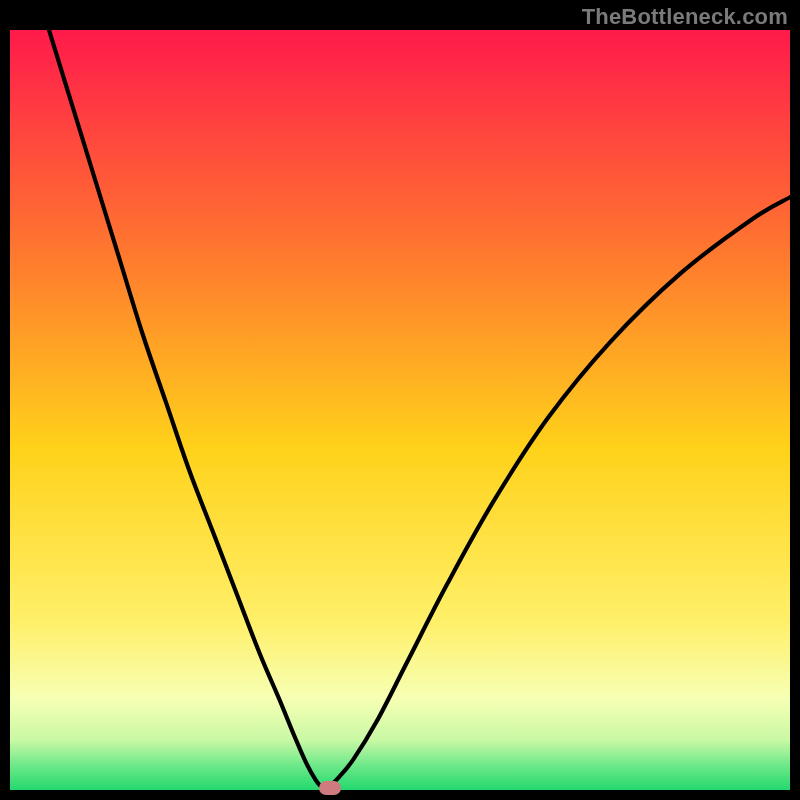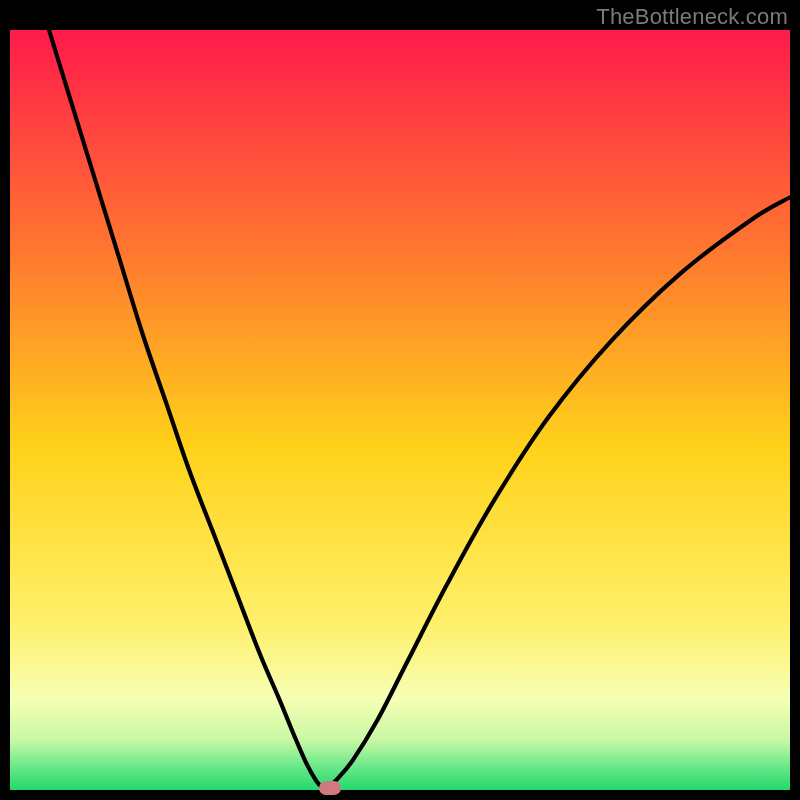--- a/index.html
+++ b/index.html
@@ -26,21 +26,21 @@
     width: 780px;
     height: 760px;
   }
   .watermark {
     position: absolute;
     top: 4px;
     right: 12px;
     color: #7a7a7a;
     font-size: 22px;
     letter-spacing: 0.2px;
-    font-weight: 400;
+    font-weight: 700;
   }
   .marker {
     position: absolute;
     width: 22px;
     height: 14px;
     background: #cf7a7e;
     border-radius: 7px;
     transform: translate(-50%, -50%);
   }
   svg { display: block; }

